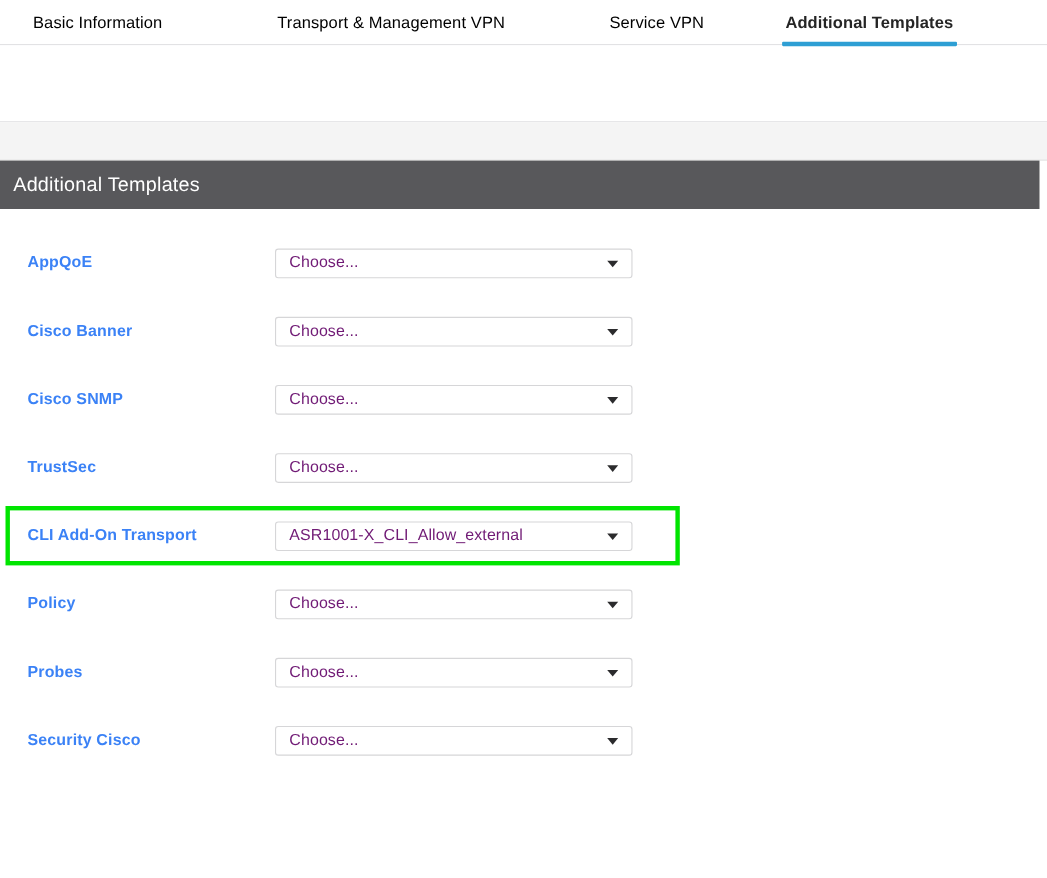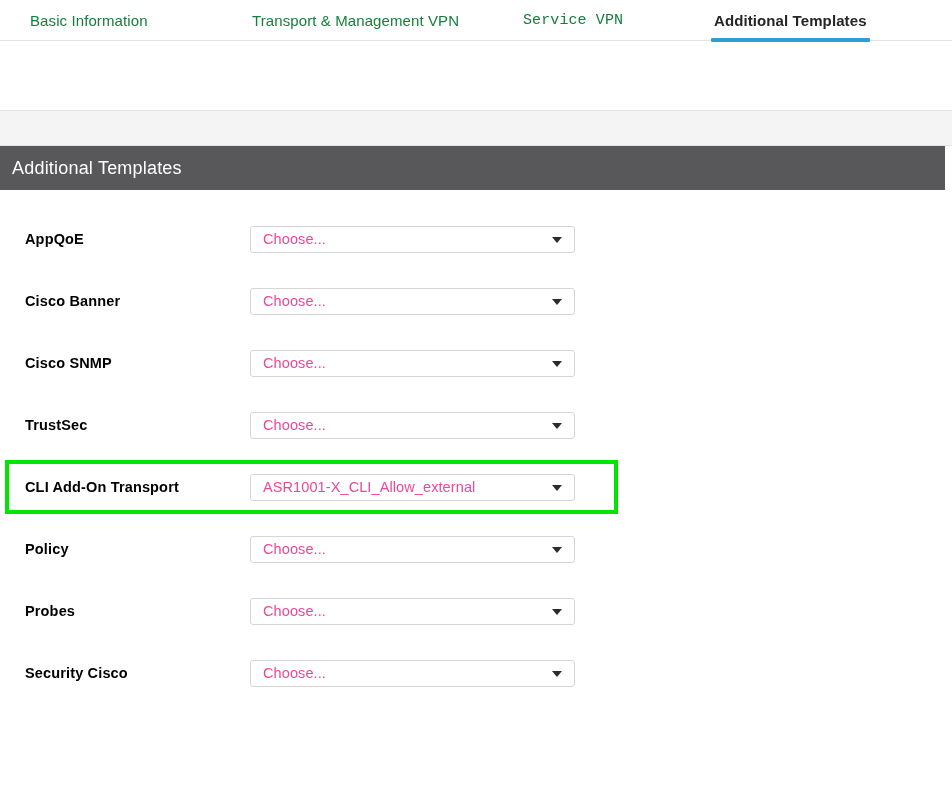--- a/index.html
+++ b/index.html
@@ -20,21 +20,21 @@
     position: relative;
     height: 41px;
     border-bottom: 1px solid #e2e2e4;
     background: #ffffff;
     box-sizing: border-box;
   }
   .tab {
     position: absolute;
     top: 12px;
     font-size: 15px;
-    color: #15803d;
+    color: #000000;
     letter-spacing: 0.1px;
     white-space: nowrap;
     cursor: pointer;
   }
   .tab.active {
     color: #252525;
     font-weight: bold;
   }
   .tab .tab-underline {
     position: absolute;
@@ -84,36 +84,36 @@
     height: 62px;
     display: flex;
     align-items: center;
   }
   .row-label {
     width: 250px;
     padding-left: 25px;
     box-sizing: border-box;
     font-size: 14.5px;
     font-weight: bold;
-    color: #000000;
+    color: #3b82f6;
     letter-spacing: 0.15px;
   }
   .select {
     position: relative;
     width: 325px;
     height: 27px;
     border: 1px solid #d6d6d8;
     border-radius: 3px;
     background: #ffffff;
     box-sizing: border-box;
     display: flex;
     align-items: center;
     padding-left: 12px;
     font-size: 14.5px;
-    color: #ec4899;
+    color: #701a75;
     cursor: pointer;
     letter-spacing: 0.1px;
   }
   .caret {
     position: absolute;
     right: 12px;
     top: 50%;
     margin-top: -2px;
     width: 0;
     height: 0;
@@ -148,21 +148,21 @@
     box-sizing: border-box;
     pointer-events: none;
   }
 </style>
 </head>
 <body>
 
 <div class="tabbar" id="tabbar">
     <div class="tab" style="left: 30px;"><span>Basic Information</span></div>
     <div class="tab" style="left: 252px;"><span>Transport &amp; Management VPN</span></div>
-    <div class="tab" style="left: 523px; font-family: Liberation Mono, monospace;"><span>Service VPN</span></div>
+    <div class="tab" style="left: 554px;"><span>Service VPN</span></div>
     <div class="tab active" style="left: 714px;"><span>Additional Templates</span><span class="tab-underline" style="background: rgb(46, 159, 212);"></span></div>
   </div>
 
 <div class="white-gap"></div>
 <div class="grey-strip"></div>
 
 <div class="section-header">
   <span>Additional Templates</span>
 </div>
 

